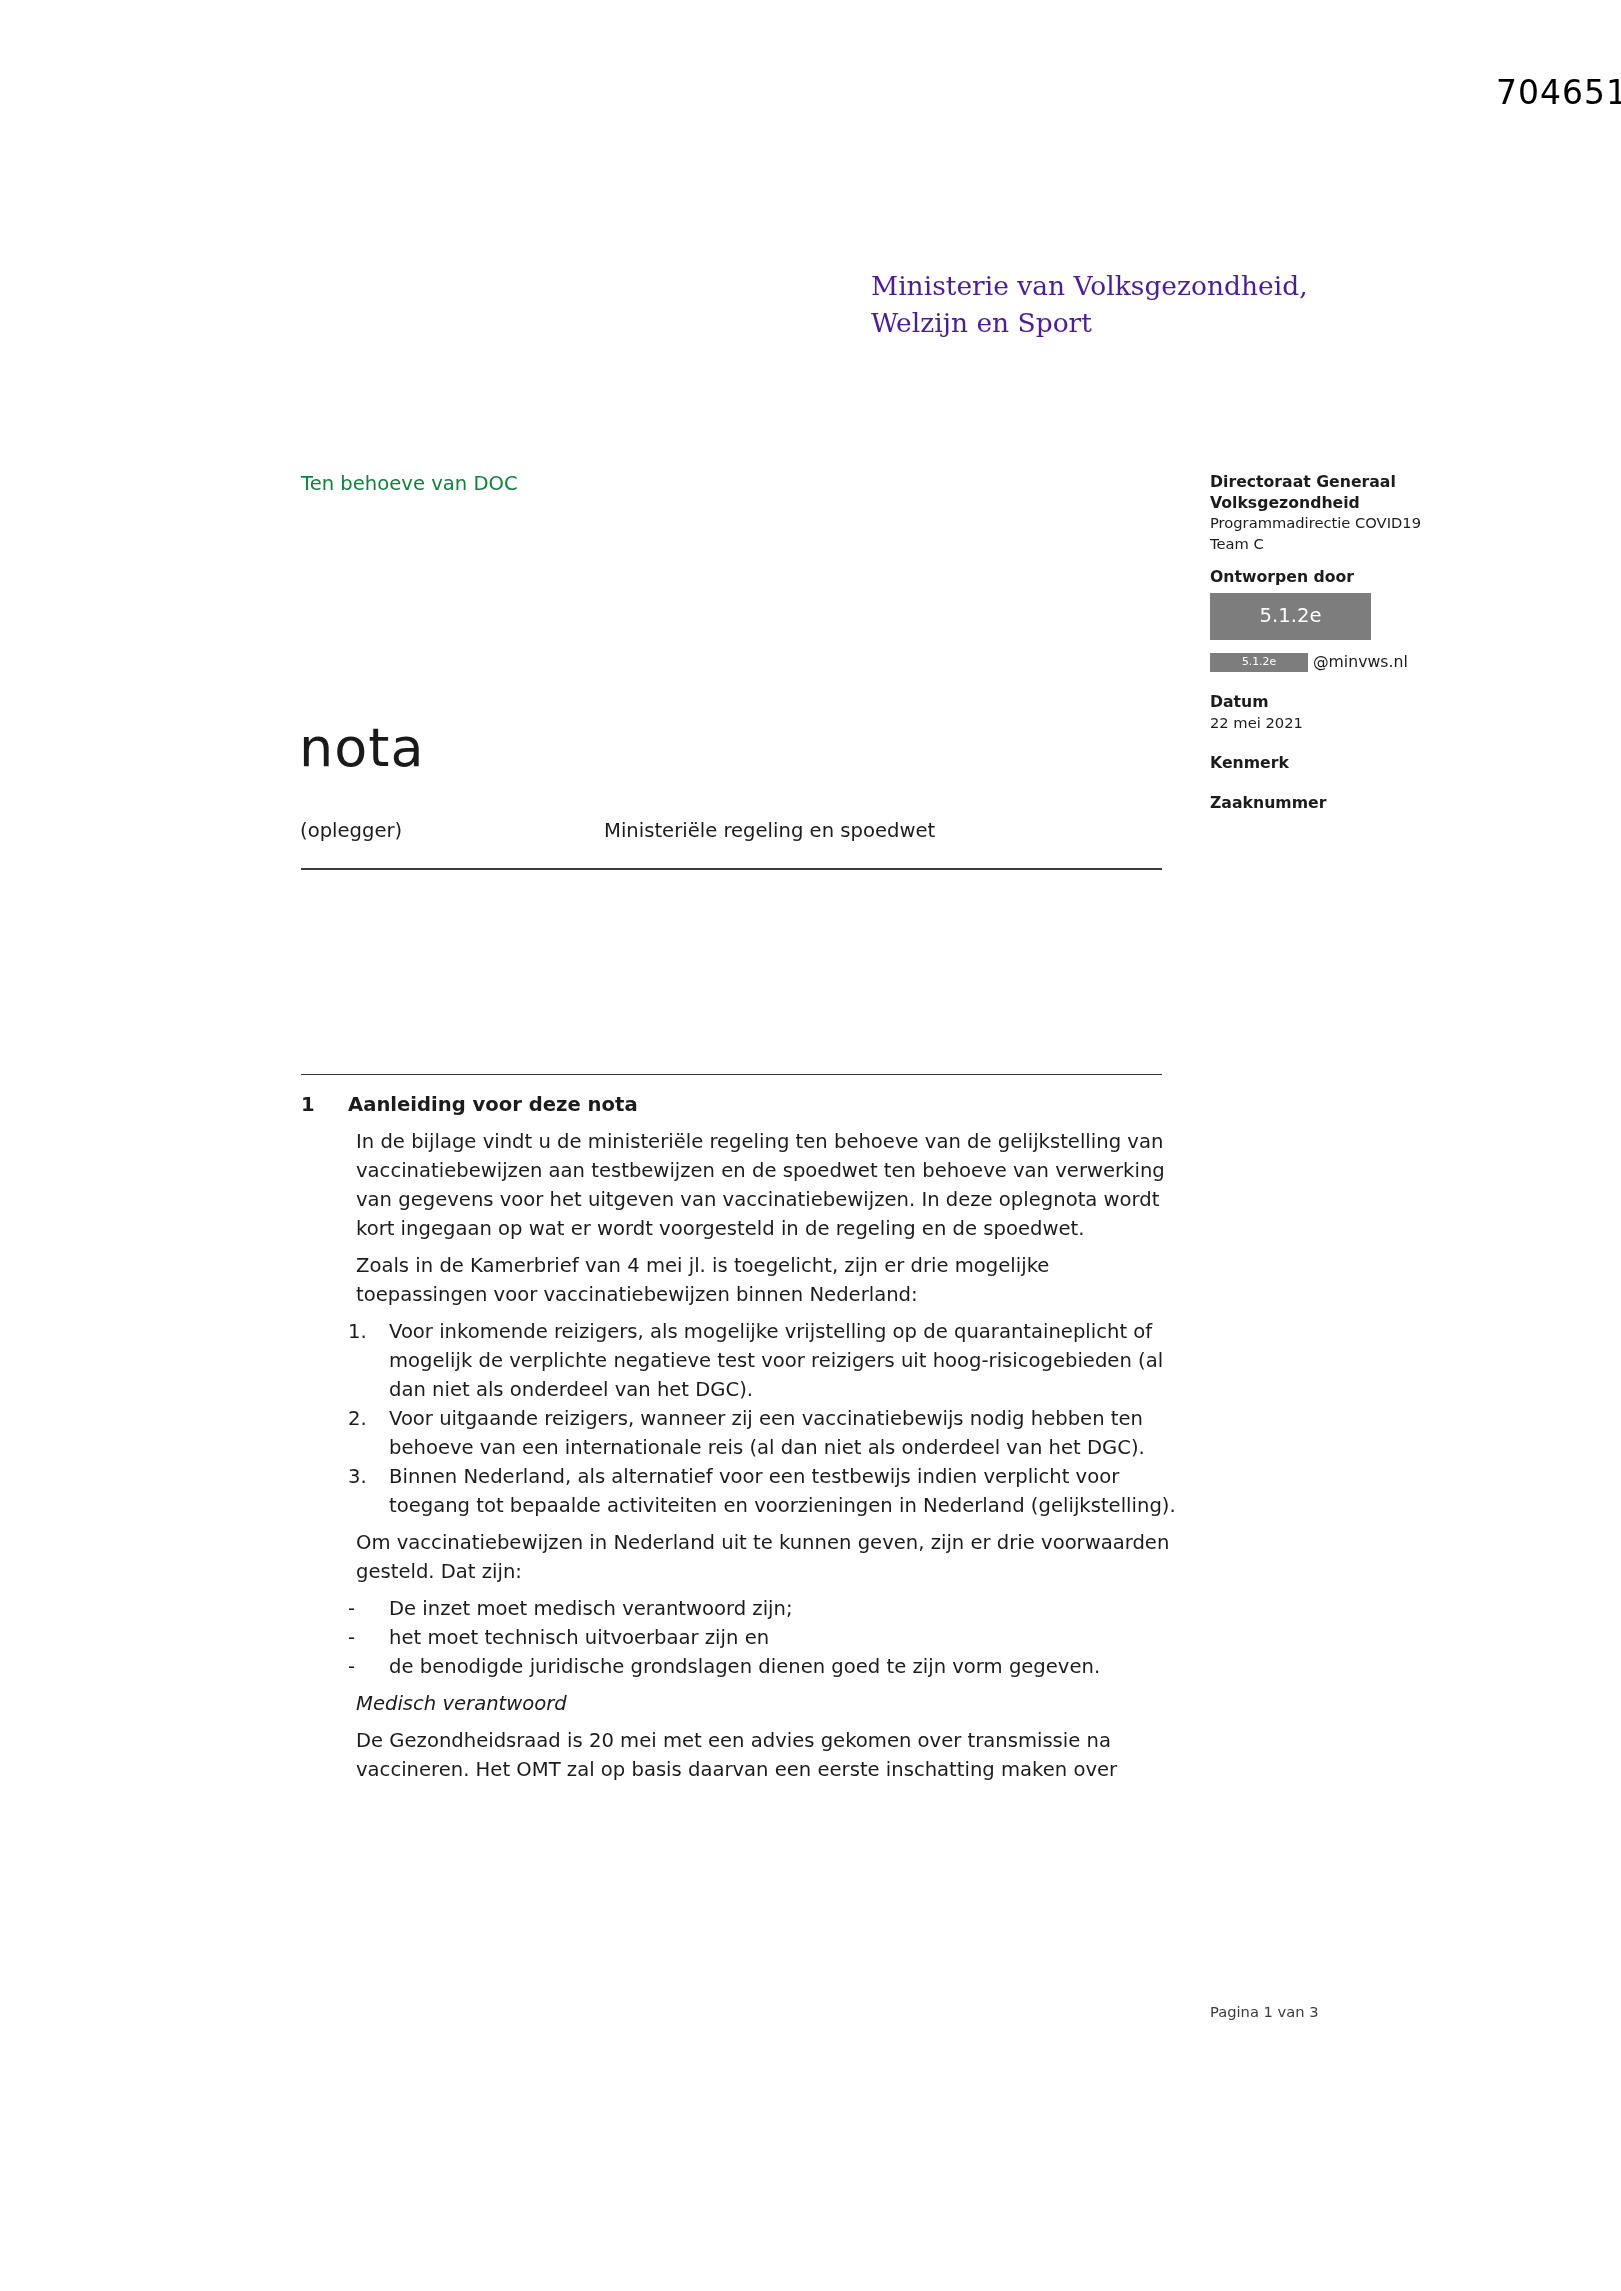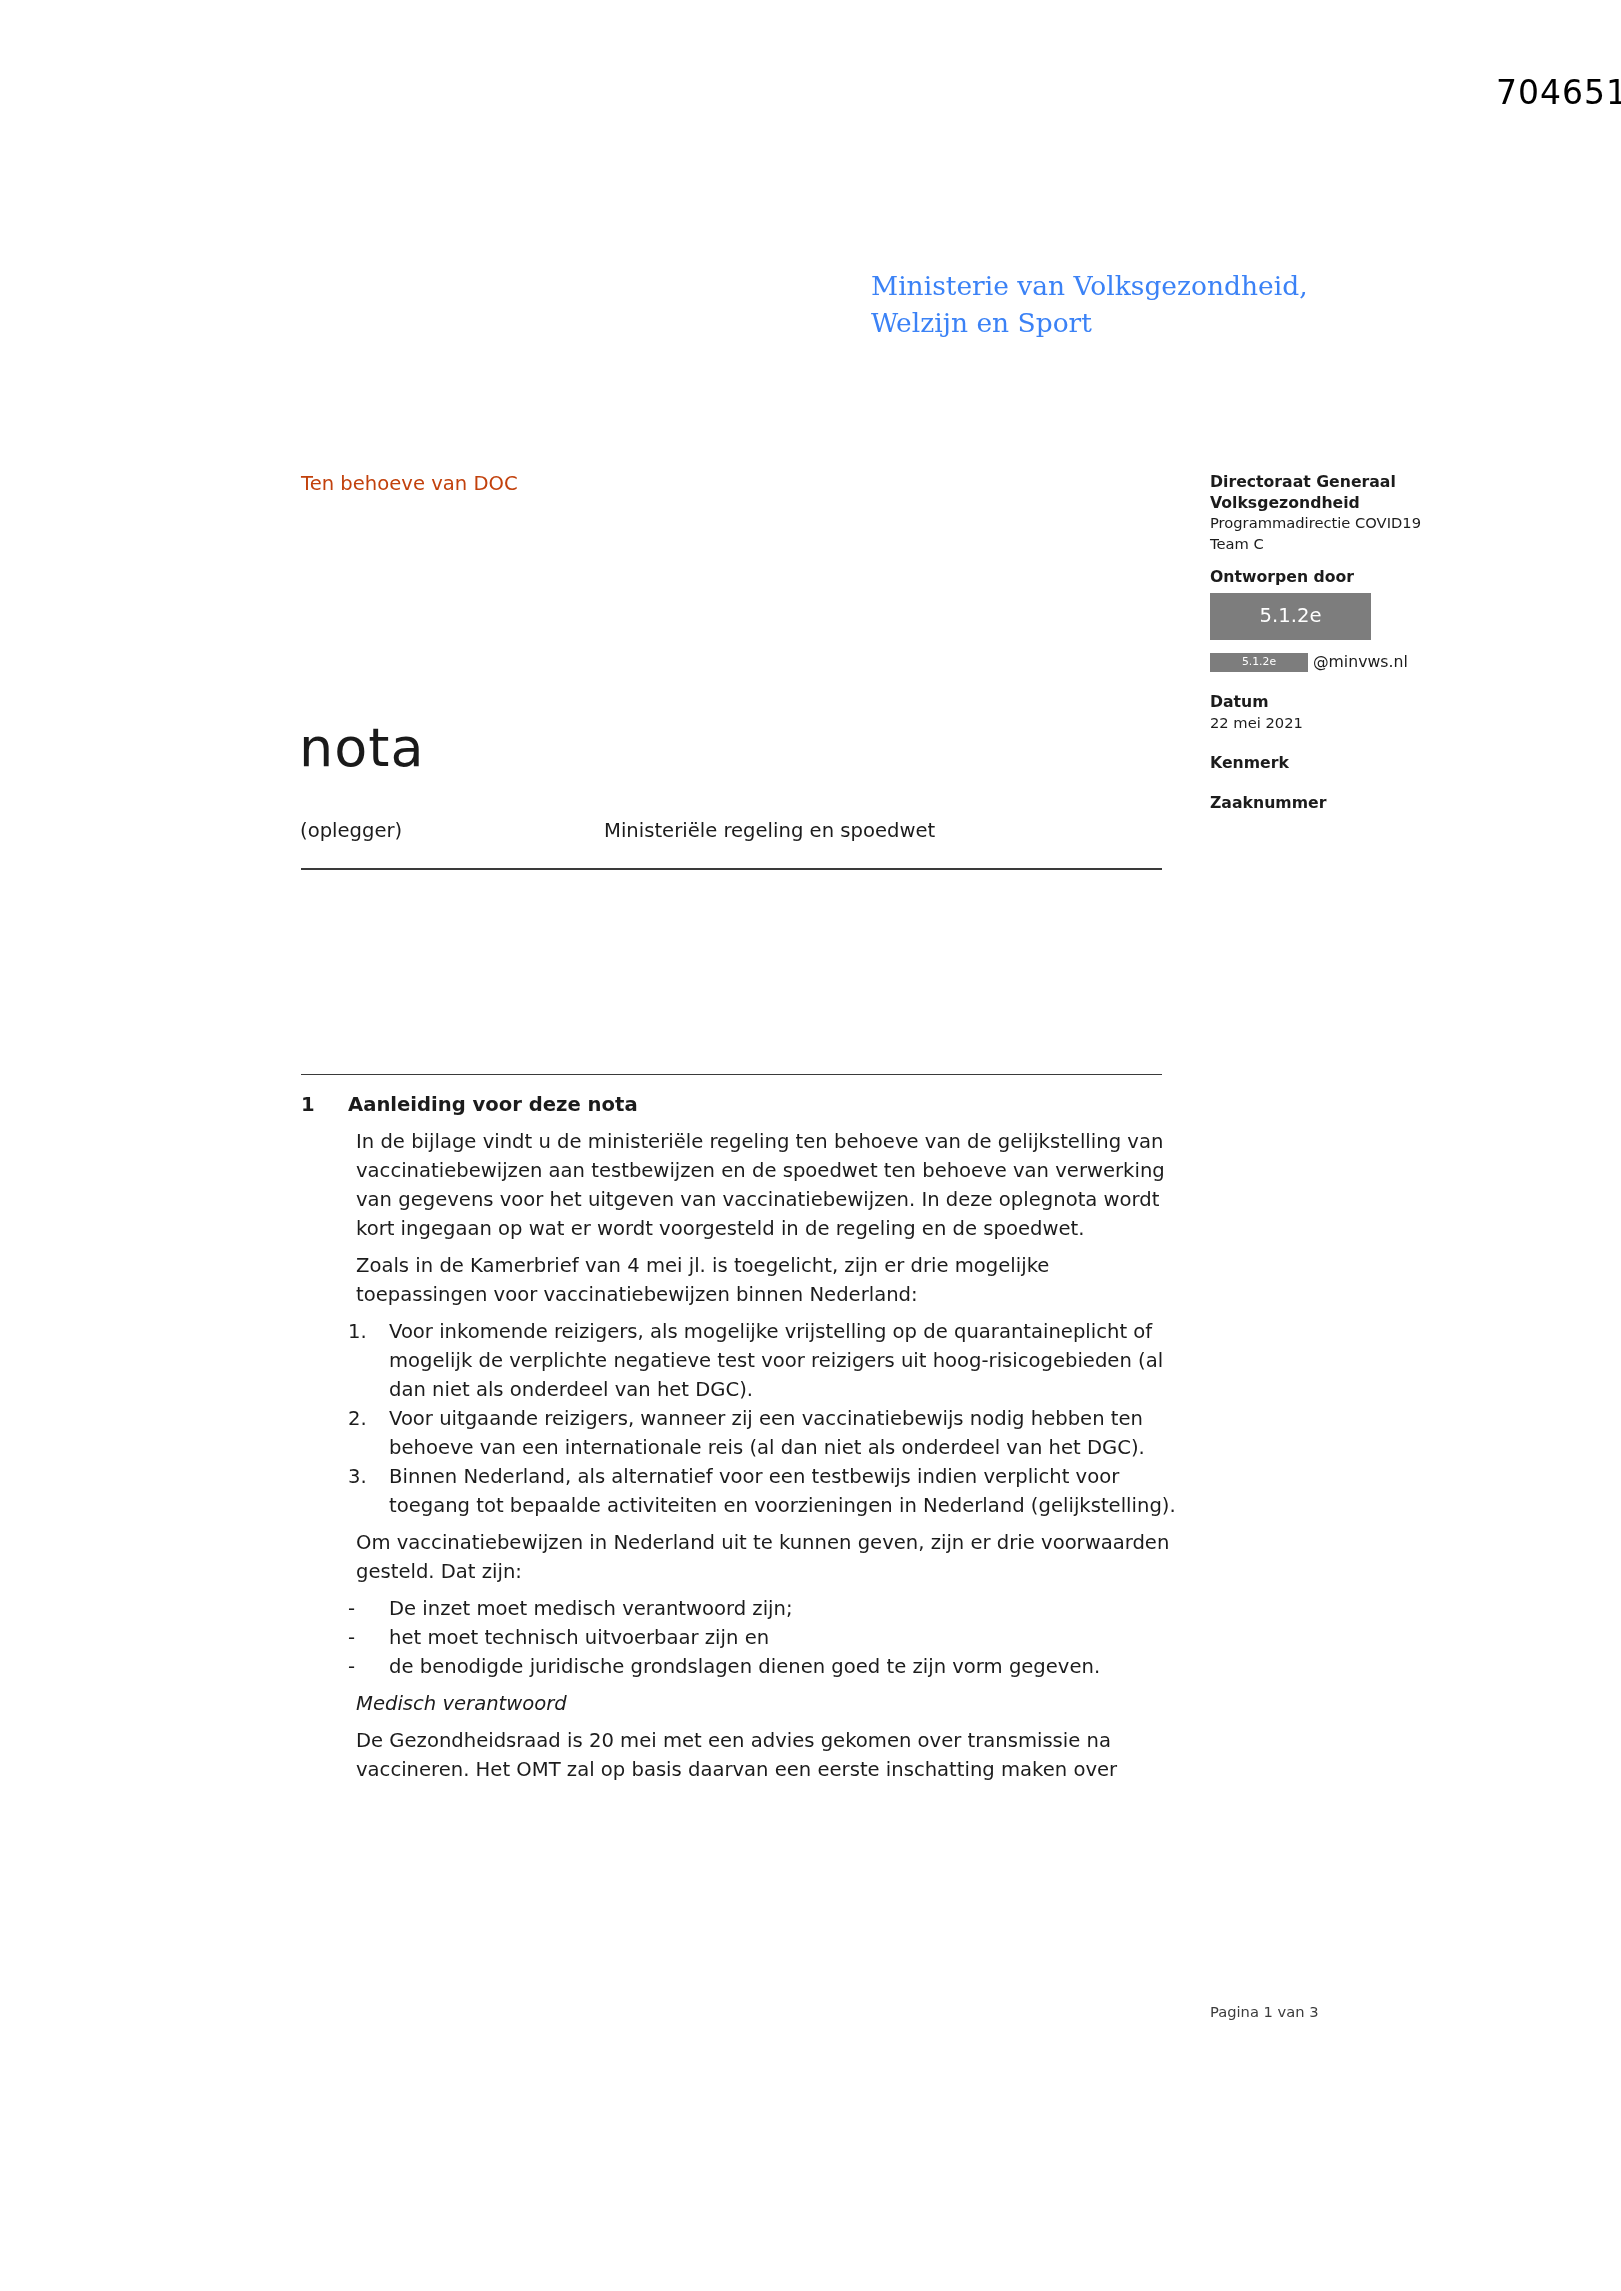--- a/index.html
+++ b/index.html
@@ -23,29 +23,29 @@
     letter-spacing: 1px;
   }
 
   .ministry {
     position: absolute;
     left: 871px;
     top: 267px;
     font-family: "DejaVu Serif", serif;
     font-size: 26.5px;
     line-height: 37px;
-    color: #3b82f6;
+    color: #4c1d95;
   }
 
   .recipient {
     position: absolute;
     left: 301px;
     top: 472px;
     font-size: 19.6px;
-    color: #c2410c;
+    color: #15803d;
   }
 
   
   .sidebar {
     position: absolute;
     left: 1210px;
     top: 472px;
     width: 245px;
     font-size: 14.7px;
     line-height: 20.6px;

